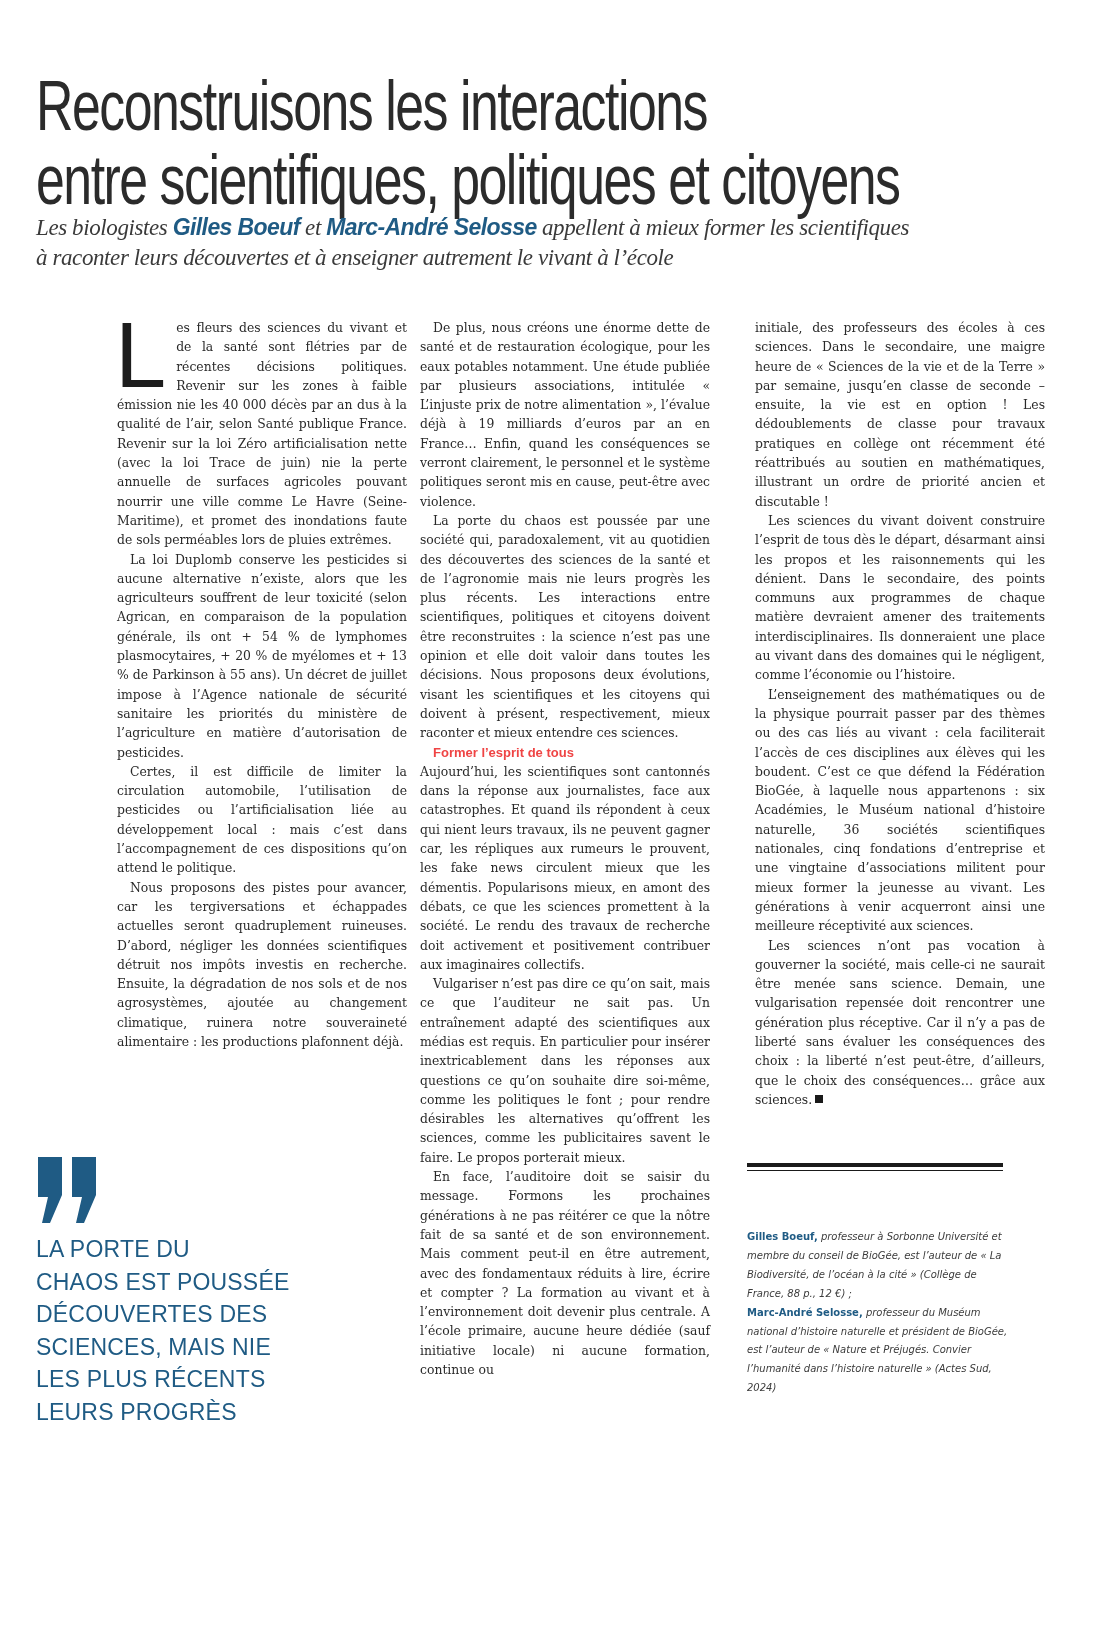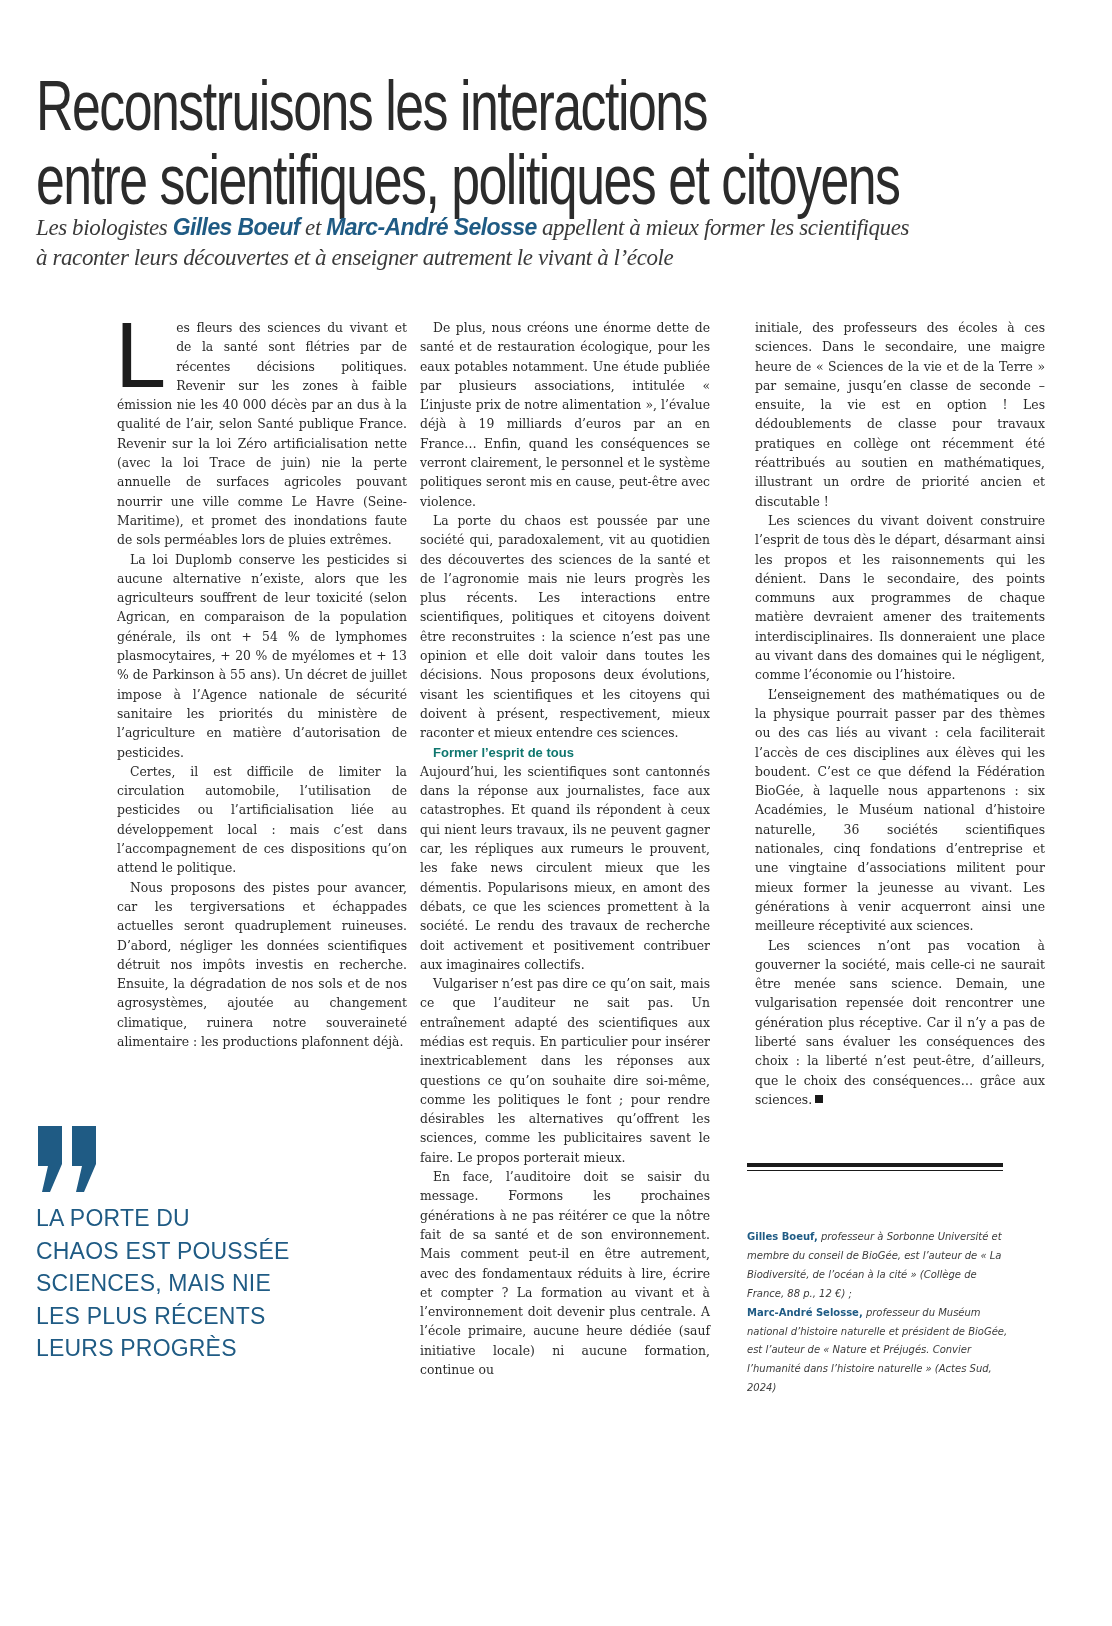--- a/index.html
+++ b/index.html
@@ -27,24 +27,24 @@
     .col p.first { text-indent: 0; }
     .col1 { left: 117px; }
     .col2 { left: 420px; }
     .col3 { left: 722px; margin-left: 33px; }
     .dropcap {
       float: left; font-family: "Liberation Sans", sans-serif; font-size: 92px;
       line-height: 70px; height: 72px; margin: 2px 10px 0 -2px; color: #1d1d1d; font-weight: 400;
     }
     .subhead {
       font-family: "Liberation Sans", sans-serif; font-weight: bold; font-size: 13px;
-      margin-top: 22px; color: #0f766e; text-indent: 0;
+      margin-top: 22px; color: #ef4444; text-indent: 0;
     }
     .endmark { display: inline-block; width: 8px; height: 8px; background: #1a1a1a; margin-left: 3px; vertical-align: 1px; }
-    .pullquote { position: absolute; left: 36px; top: 1126px; width: 300px; }
+    .pullquote { position: absolute; left: 36px; top: 1157px; width: 300px; }
     .quote-icon { display: block; width: 64px; height: 66px; margin-bottom: 10px; }
     .pullquote-text {
       font-family: "Liberation Sans", sans-serif; font-size: 23px; line-height: 32.5px;
       color: #1f5b84; font-weight: 400; letter-spacing: 0.2px;
     }
     .rule-block { position: absolute; left: 747px; top: 1163px; width: 256px; }
     .rule-thick { height: 4px; background: #1a1a1a; }
     .rule-thin { height: 1px; background: #1a1a1a; margin-top: 3px; }
     .bio {
       position: absolute; left: 747px; top: 1228px; width: 270px;
@@ -90,20 +90,21 @@
 </div>
 
 <div class="pullquote">
   <svg class="quote-icon" viewBox="0 0 64 66">
     <path d="M2 0 H26 V38 L14 66 H6 L12 40 H2 Z" fill="#1f5b84"></path>
     <path d="M36 0 H60 V38 L48 66 H40 L46 40 H36 Z" fill="#1f5b84"></path>
   </svg>
   <div class="pullquote-text">
     <div>LA PORTE DU</div>
     <div>CHAOS EST POUSSÉE</div>
+    <div>DÉCOUVERTES DES</div>
     <div>SCIENCES, MAIS NIE</div>
     <div>LES PLUS RÉCENTS</div>
     <div>LEURS PROGRÈS</div>
   </div>
 </div>
 
 <div class="rule-block">
   <div class="rule-thick"></div>
   <div class="rule-thin"></div>
 </div>

